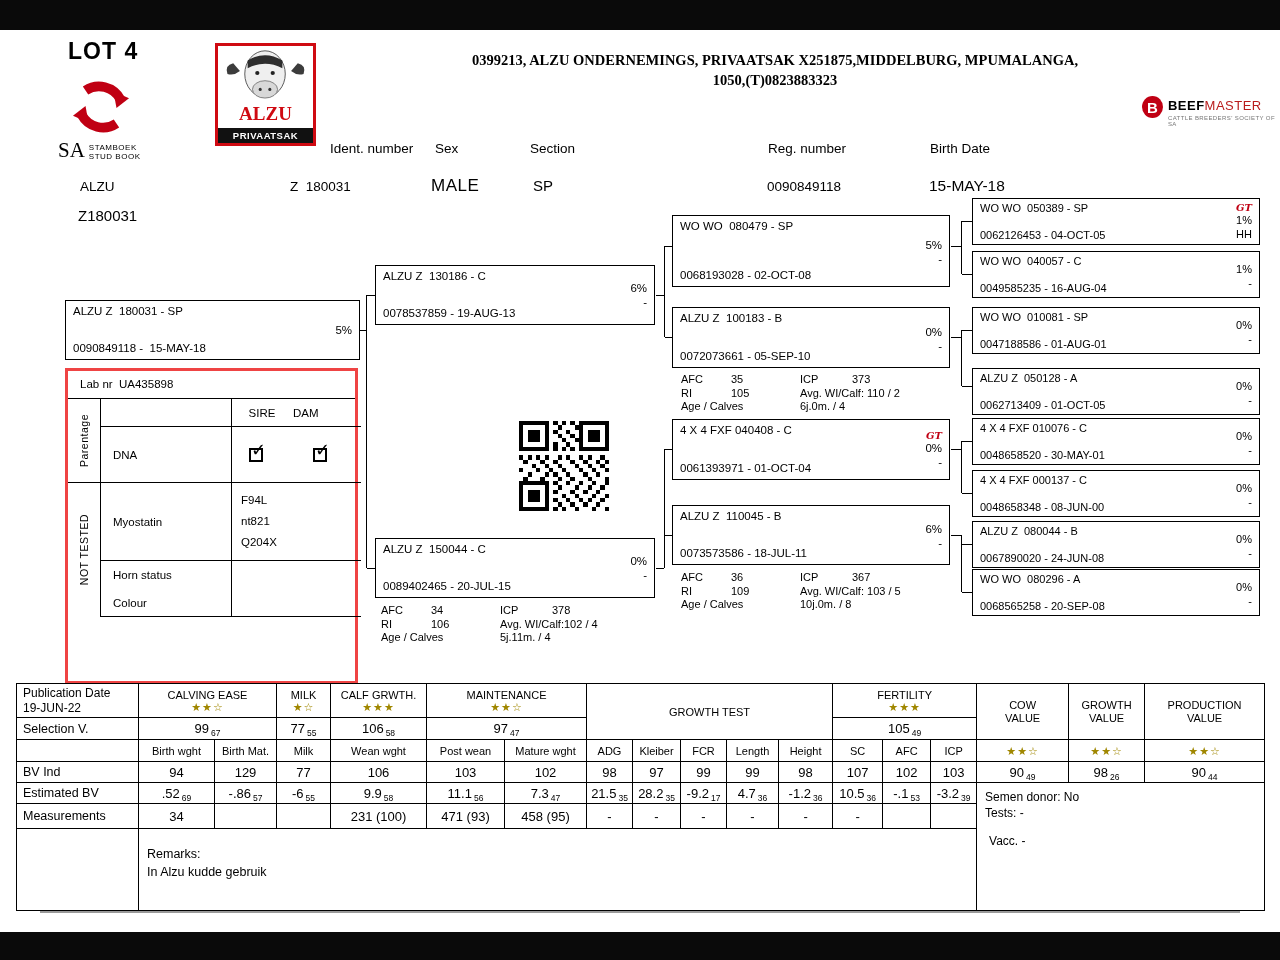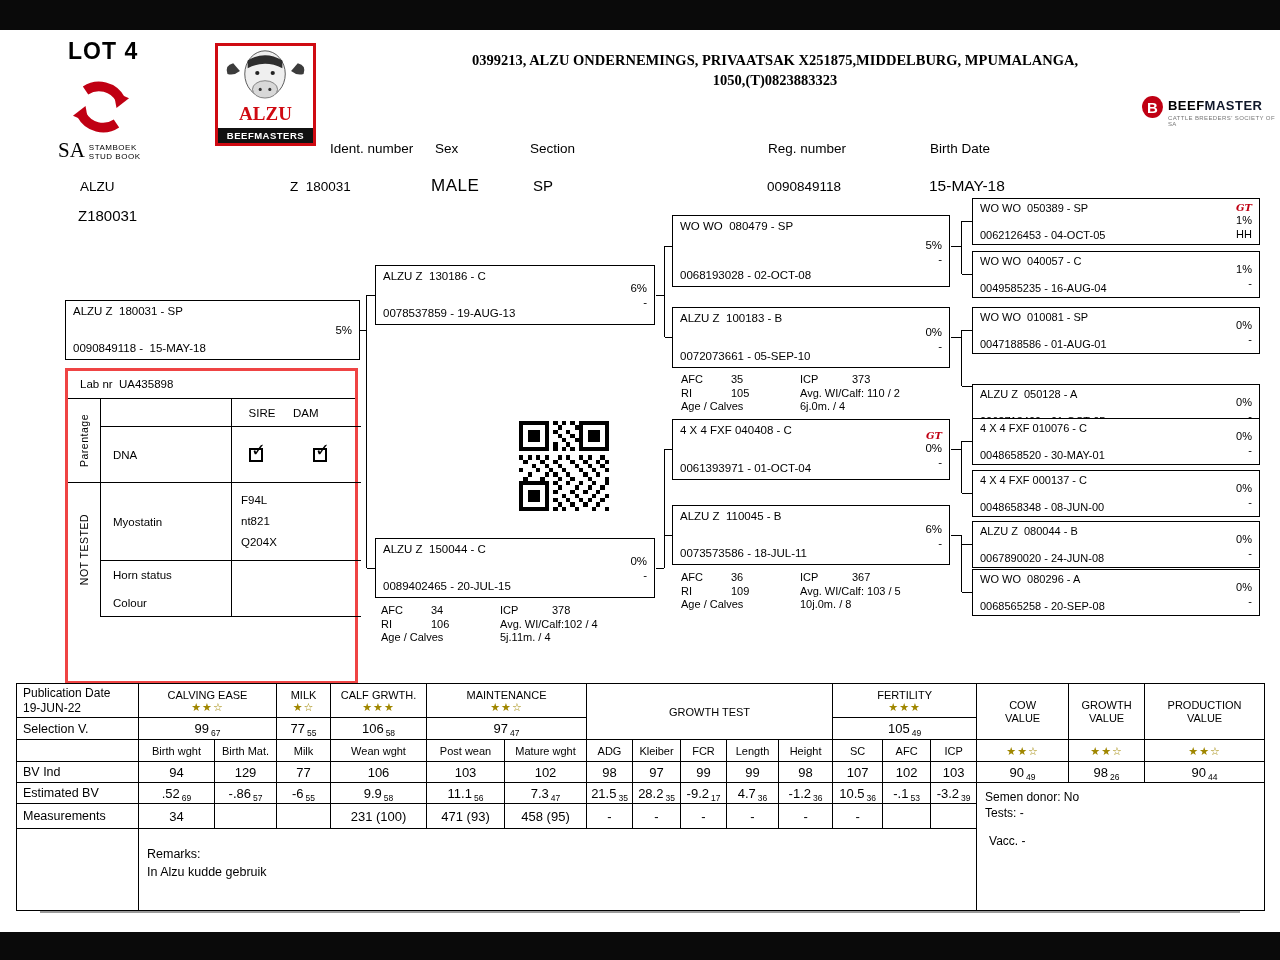--- a/index.html
+++ b/index.html
@@ -13,21 +13,21 @@
 .sa-icon{left:72px;top:78px}
 .sa-text{left:58px;top:140px;display:flex;align-items:flex-start;gap:4px}
 .sa-big{font-family:"Liberation Serif",serif;font-size:21px;line-height:20px}
 .sa-small{font-size:8px;line-height:9px;letter-spacing:.5px;padding-top:3px}
 .alzu-logo{left:215px;top:43px;width:101px;height:103px;border:3px solid #cf0a12;background:#fff;display:flex;flex-direction:column;align-items:center}
 .alzu-name{color:#cf0a12;font-family:"Liberation Serif",serif;font-weight:700;font-size:19px;line-height:20px}
 .alzu-band{width:100%;background:#111;color:#fff;font-size:9.5px;font-weight:700;text-align:center;letter-spacing:.5px;line-height:15px;margin-top:auto}
 .bm-logo{left:1142px;top:96px;display:flex;align-items:flex-start;gap:5px}
 .bm-circle{width:22px;height:22px;border-radius:50%;background:#c00013;color:#fff;font-weight:700;font-size:15px;display:flex;align-items:center;justify-content:center}
 .bm-beef{font-weight:700;font-size:13px;letter-spacing:.5px}
-.bm-master{font-weight:700;font-size:13px;letter-spacing:.5px;color:#0f172a}
+.bm-master{font-weight:400;font-size:13px;letter-spacing:.5px;color:#b91c1c}
 .bm-cap{font-size:6px;color:#777;letter-spacing:.4px;margin-top:1px}
 
 .idlabel{font-size:13.5px}
 .idval{font-size:13.5px;white-space:pre}
 
 .pbox{position:absolute;border:1px solid #000;background:#fff;font-size:11.5px;white-space:pre}
 .pname{position:absolute;left:7px;top:4px}
 .preg{position:absolute;left:7px;bottom:5px}
 .pright{position:absolute;right:7px;top:2px;bottom:2px;display:flex;flex-direction:column;justify-content:center;align-items:flex-end;gap:2px}
 .ggp{font-size:11px}
@@ -112,21 +112,21 @@
         <ellipse cx="47" cy="29" rx="21" ry="24" fill="#efefef" stroke="#555" stroke-width="1"></ellipse>
         <path d="M29 15 Q47 4 65 15 L65 23 Q47 14 29 23 Z" fill="#2e2e2e"></path>
         <ellipse cx="47" cy="45" rx="13" ry="9" fill="#d8d8d8" stroke="#666" stroke-width="0.8"></ellipse>
         <circle cx="42" cy="45" r="1.6" fill="#333"></circle>
           <circle cx="52" cy="45" r="1.6" fill="#333"></circle>
         <circle cx="39" cy="28" r="2.2" fill="#222"></circle>
           <circle cx="55" cy="28" r="2.2" fill="#222"></circle>
       </svg>
     </span>
     <div class="alzu-name">ALZU</div>
-    <div class="alzu-band">BEEFMASTERS</div>
+    <div class="alzu-band">PRIVAATSAK</div>
   </div>
 
   <div class="a bm-logo">
     <div class="bm-circle">B</div>
     <div class="bm-text">
       <div>
         <span class="bm-beef">BEEF</span><span class="bm-master">MASTER</span>
       </div>
       <div class="bm-cap">CATTLE BREEDERS' SOCIETY OF SA</div>
     </div>
@@ -267,21 +267,21 @@
   <div class="pbox ggp" style="left:972px;top:251px;width:288px;height:47px">
     <div class="pname">WO WO  040057 - C</div>
     <div class="pright"><span class="gt"></span><span>1%</span><span>-</span></div>
     <div class="preg">0049585235 - 16-AUG-04</div>
   </div>
   <div class="pbox ggp" style="left:972px;top:307px;width:288px;height:47px">
     <div class="pname">WO WO  010081 - SP</div>
     <div class="pright"><span class="gt"></span><span>0%</span><span>-</span></div>
     <div class="preg">0047188586 - 01-AUG-01</div>
   </div>
-  <div class="pbox ggp" style="left:972px;top:384px;width:288px;height:47px">
+  <div class="pbox ggp" style="left:972px;top:368px;width:288px;height:47px">
     <div class="pname">ALZU Z  050128 - A</div>
     <div class="pright"><span class="gt"></span><span>0%</span><span>-</span></div>
     <div class="preg">0062713409 - 01-OCT-05</div>
   </div>
   <div class="pbox ggp" style="left:972px;top:418px;width:288px;height:47px">
     <div class="pname">4 X 4 FXF 010076 - C</div>
     <div class="pright"><span class="gt"></span><span>0%</span><span>-</span></div>
     <div class="preg">0048658520 - 30-MAY-01</div>
   </div>
   <div class="pbox ggp" style="left:972px;top:470px;width:288px;height:47px">

